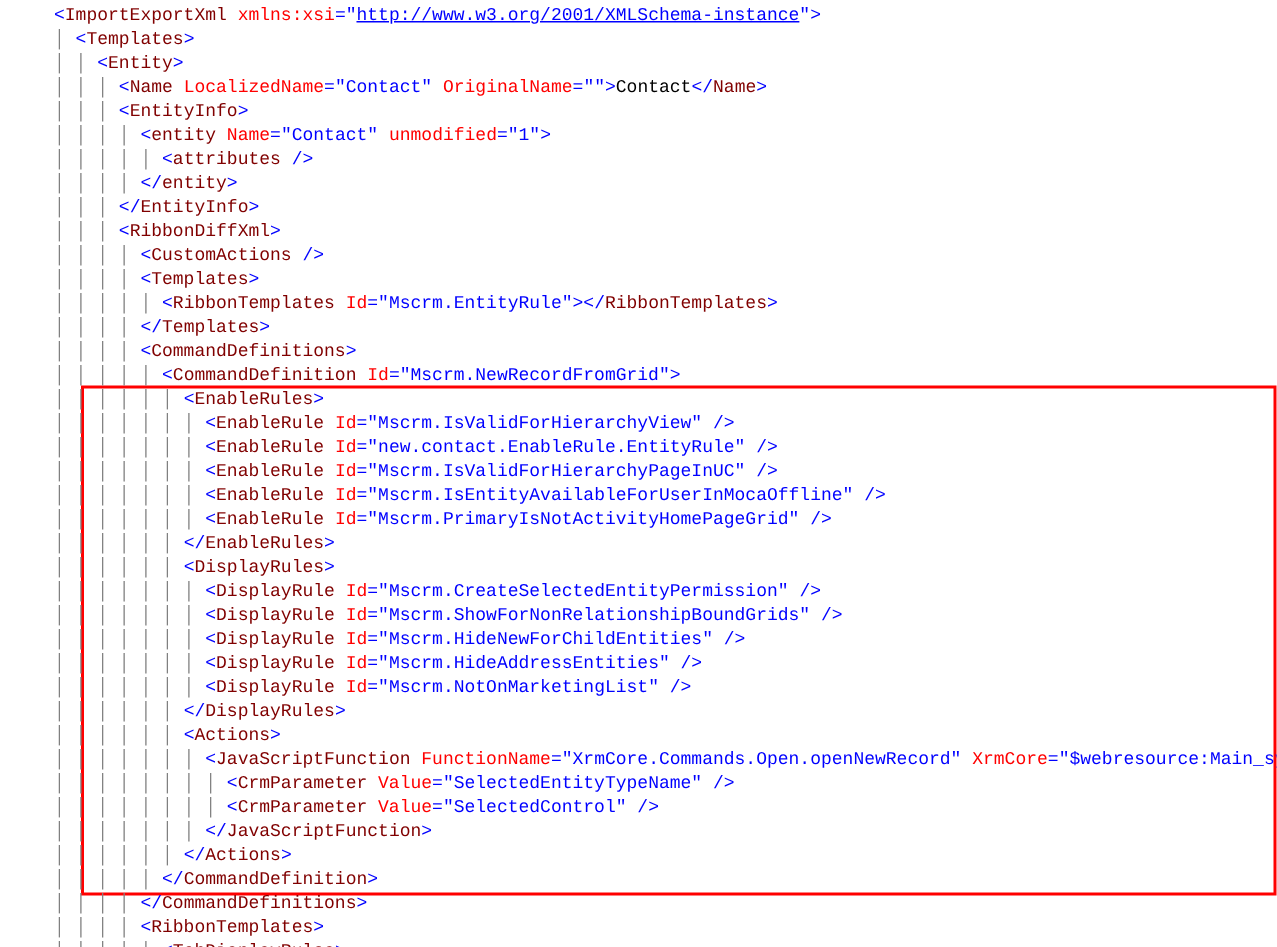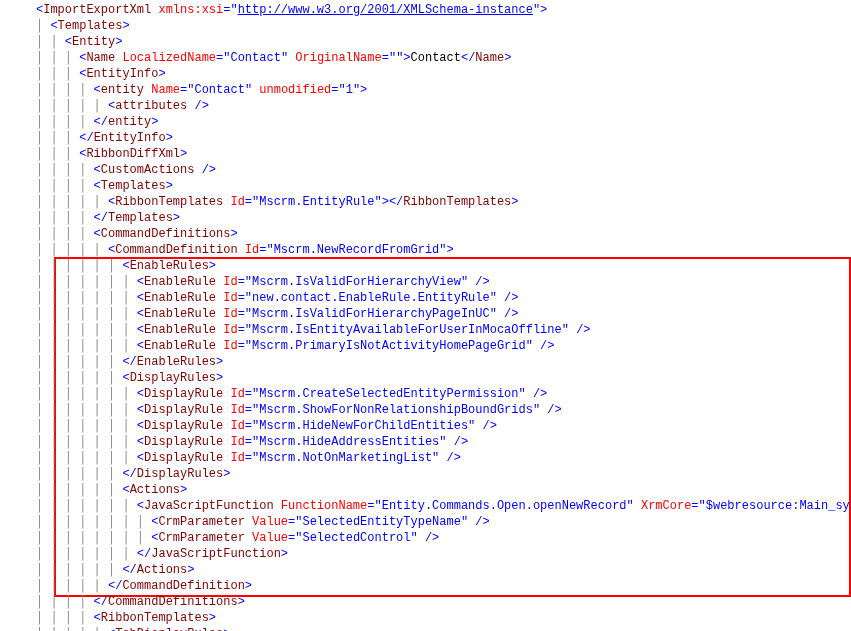--- a/index.html
+++ b/index.html
@@ -64,21 +64,21 @@
 <div class="line"><span class="g"> │ │ │ │ │ │ │ </span><span class="p">&lt;</span><span class="t">EnableRule</span> <span class="a">Id</span><span class="p">=</span><span class="v">"Mscrm.PrimaryIsNotActivityHomePageGrid"</span> <span class="p">/&gt;</span></div>
 <div class="line"><span class="g"> │ │ │ │ │ │ </span><span class="p">&lt;/</span><span class="t">EnableRules</span><span class="p">&gt;</span></div>
 <div class="line"><span class="g"> │ │ │ │ │ │ </span><span class="p">&lt;</span><span class="t">DisplayRules</span><span class="p">&gt;</span></div>
 <div class="line"><span class="g"> │ │ │ │ │ │ │ </span><span class="p">&lt;</span><span class="t">DisplayRule</span> <span class="a">Id</span><span class="p">=</span><span class="v">"Mscrm.CreateSelectedEntityPermission"</span> <span class="p">/&gt;</span></div>
 <div class="line"><span class="g"> │ │ │ │ │ │ │ </span><span class="p">&lt;</span><span class="t">DisplayRule</span> <span class="a">Id</span><span class="p">=</span><span class="v">"Mscrm.ShowForNonRelationshipBoundGrids"</span> <span class="p">/&gt;</span></div>
 <div class="line"><span class="g"> │ │ │ │ │ │ │ </span><span class="p">&lt;</span><span class="t">DisplayRule</span> <span class="a">Id</span><span class="p">=</span><span class="v">"Mscrm.HideNewForChildEntities"</span> <span class="p">/&gt;</span></div>
 <div class="line"><span class="g"> │ │ │ │ │ │ │ </span><span class="p">&lt;</span><span class="t">DisplayRule</span> <span class="a">Id</span><span class="p">=</span><span class="v">"Mscrm.HideAddressEntities"</span> <span class="p">/&gt;</span></div>
 <div class="line"><span class="g"> │ │ │ │ │ │ │ </span><span class="p">&lt;</span><span class="t">DisplayRule</span> <span class="a">Id</span><span class="p">=</span><span class="v">"Mscrm.NotOnMarketingList"</span> <span class="p">/&gt;</span></div>
 <div class="line"><span class="g"> │ │ │ │ │ │ </span><span class="p">&lt;/</span><span class="t">DisplayRules</span><span class="p">&gt;</span></div>
 <div class="line"><span class="g"> │ │ │ │ │ │ </span><span class="p">&lt;</span><span class="t">Actions</span><span class="p">&gt;</span></div>
-<div class="line"><span class="g"> │ │ │ │ │ │ │ </span><span class="p">&lt;</span><span class="t">JavaScriptFunction</span> <span class="a">FunctionName</span><span class="p">=</span><span class="v">"<span>Entity.Commands.Open.openNewRecord</span>"</span> <span class="a">XrmCore</span><span class="p">=</span><span class="v">"<span>$webresource:Main_system_library.js</span>"</span></div>
+<div class="line"><span class="g"> │ │ │ │ │ │ │ </span><span class="p">&lt;</span><span class="t">JavaScriptFunction</span> <span class="a">FunctionName</span><span class="p">=</span><span class="v">"<span>XrmCore.Commands.Open.openNewRecord</span>"</span> <span class="a">XrmCore</span><span class="p">=</span><span class="v">"<span>$webresource:Main_system_library.js</span>"</span></div>
 <div class="line"><span class="g"> │ │ │ │ │ │ │ │ </span><span class="p">&lt;</span><span class="t">CrmParameter</span> <span class="a">Value</span><span class="p">=</span><span class="v">"SelectedEntityTypeName"</span> <span class="p">/&gt;</span></div>
 <div class="line"><span class="g"> │ │ │ │ │ │ │ │ </span><span class="p">&lt;</span><span class="t">CrmParameter</span> <span class="a">Value</span><span class="p">=</span><span class="v">"SelectedControl"</span> <span class="p">/&gt;</span></div>
 <div class="line"><span class="g"> │ │ │ │ │ │ │ </span><span class="p">&lt;/</span><span class="t">JavaScriptFunction</span><span class="p">&gt;</span></div>
 <div class="line"><span class="g"> │ │ │ │ │ │ </span><span class="p">&lt;/</span><span class="t">Actions</span><span class="p">&gt;</span></div>
 <div class="line"><span class="g"> │ │ │ │ │ </span><span class="p">&lt;/</span><span class="t">CommandDefinition</span><span class="p">&gt;</span></div>
 <div class="line"><span class="g"> │ │ │ │ </span><span class="p">&lt;/</span><span class="t">CommandDefinitions</span><span class="p">&gt;</span></div>
 <div class="line"><span class="g"> │ │ │ │ </span><span class="p">&lt;</span><span class="t">RibbonTemplates</span><span class="p">&gt;</span></div>
 <div class="line"><span class="g"> │ │ │ │ │ </span><span class="p">&lt;</span><span class="t">TabDisplayRules</span><span class="p">&gt;</span></div>
 
 </body></html>

